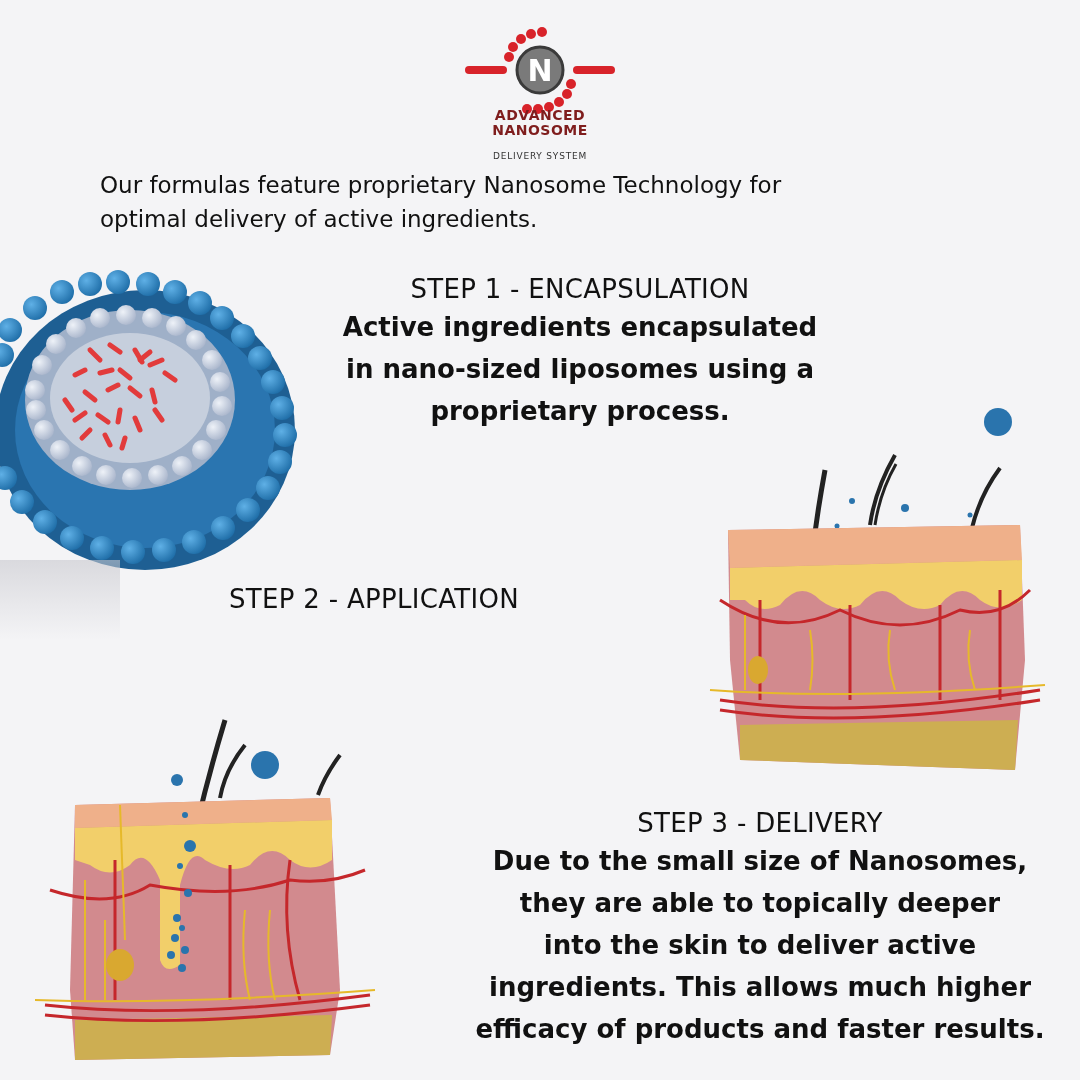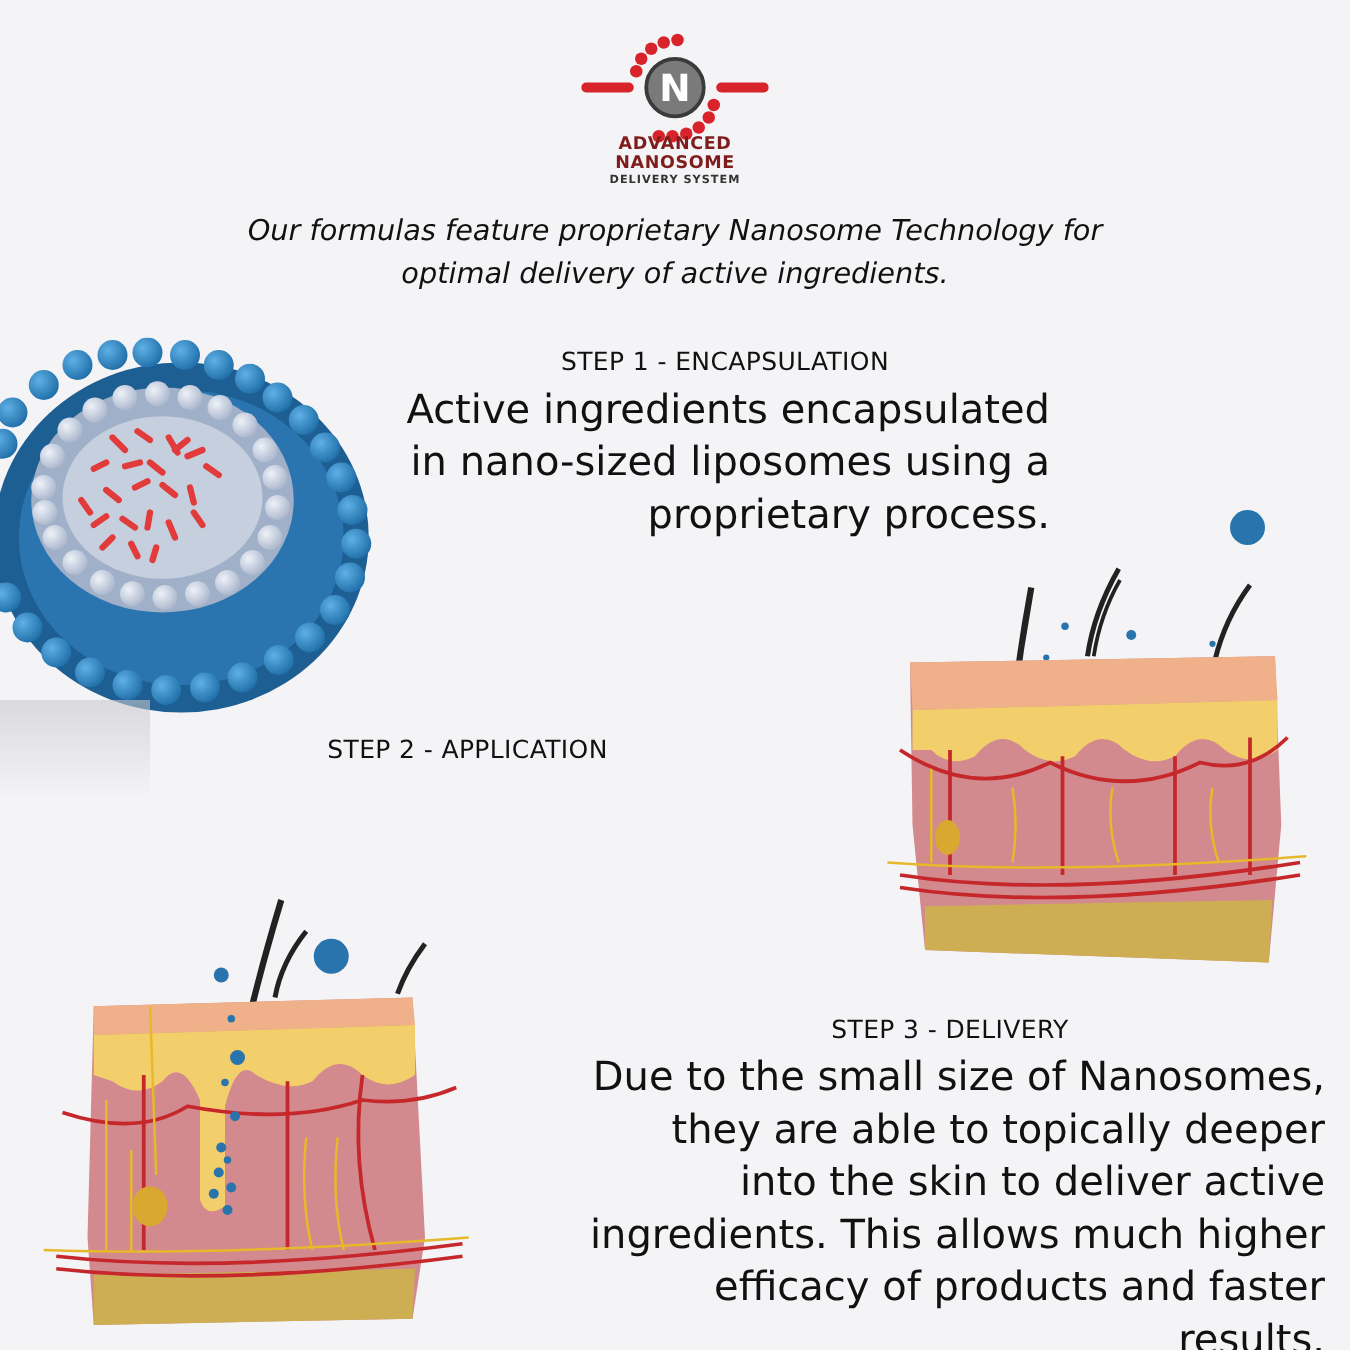--- a/index.html
+++ b/index.html
@@ -12,30 +12,30 @@
   }
   .abs { position: absolute; }
 
   
   #logo { left: 465px; top: 2px; width: 150px; height: 150px; }
   .logo-text { left: 440px; top: 108px; width: 200px; text-align: center; }
   .logo-line1, .logo-line2 {
     font-family: "DejaVu Sans", sans-serif; font-weight: bold;
     font-size: 14px; letter-spacing: 0.5px; line-height: 15px; color: #7f1d1d;
   }
-  .logo-line3 { font-size: 9px; letter-spacing: 0.8px; color: #333; margin-top: 1px; font-weight: bold; }
+  .logo-line3 { font-size: 9px; letter-spacing: 0.8px; color: #333; margin-top: 13px; }
 
   
   .tagline {
-    left: 100px; top: 168px; width: 880px; text-align: center;
-    font-style: italic; font-size: 23px; line-height: 34px; color: #111;
-  }
-
-  .step-title { font-size: 20px; line-height: 34px; text-align: center; color: #111; letter-spacing: 0.3px; }
-  .step-body { font-size: 32px; line-height: 42px; text-align: right; color: #111; font-weight: 400; }
+    left: 100px; top: 168px; width: 880px; text-align: left;
+    font-size: 23px; line-height: 34px; color: #111;
+  }
+
+  .step-title { font-size: 26px; line-height: 34px; text-align: center; color: #111; letter-spacing: 0.3px; }
+  .step-body { font-size: 26px; line-height: 42px; text-align: center; color: #111; font-weight: 700; }
 
   #step1 { left: 320px; top: 272px; width: 520px; }
   #step1 .step-body { line-height: 42px; }
   #step2 { left: 54px; top: 582px; width: 640px; }
   #step3 { left: 460px; top: 806px; width: 600px; }
 
   
   #liposome { left: -10px; top: 270px; width: 320px; height: 310px; }
   #skin1 { left: 700px; top: 400px; width: 360px; height: 390px; }
   #skin2 { left: 30px; top: 710px; width: 350px; height: 360px; }

